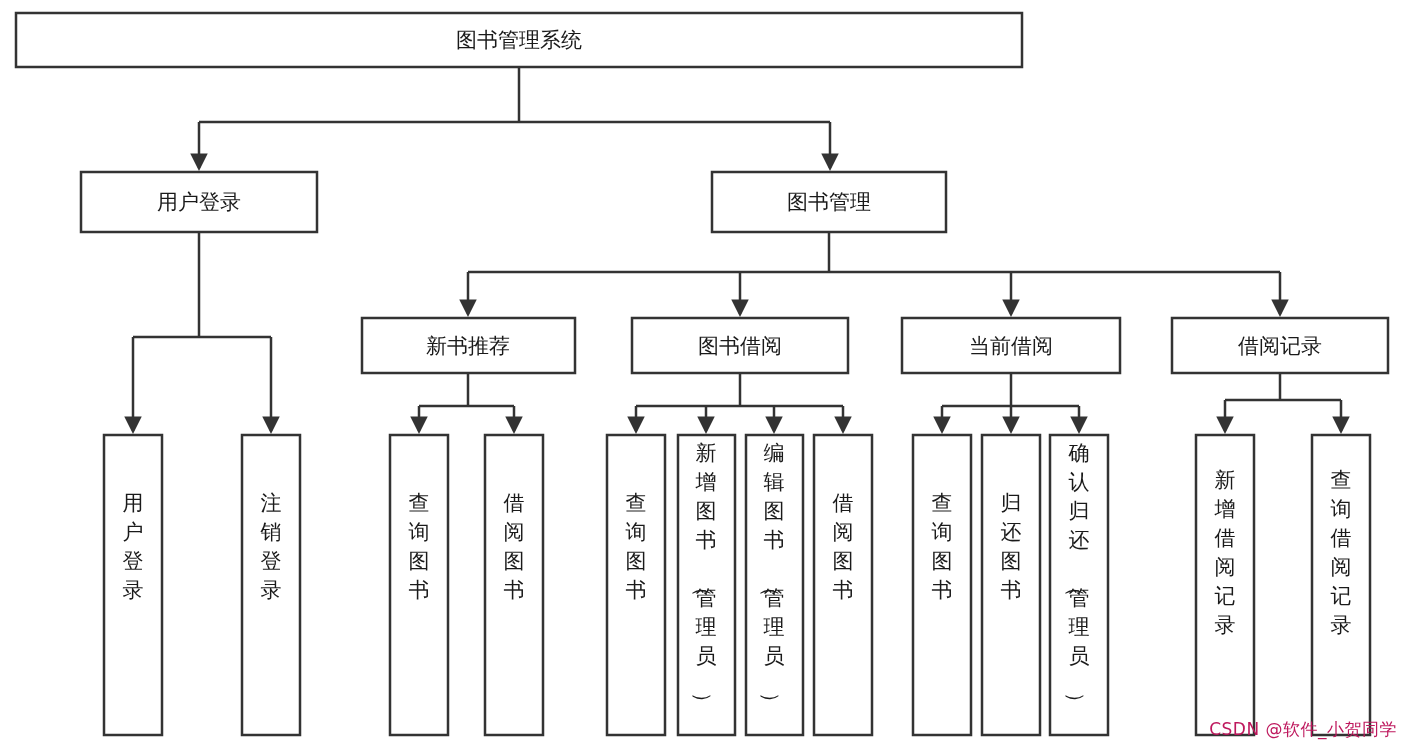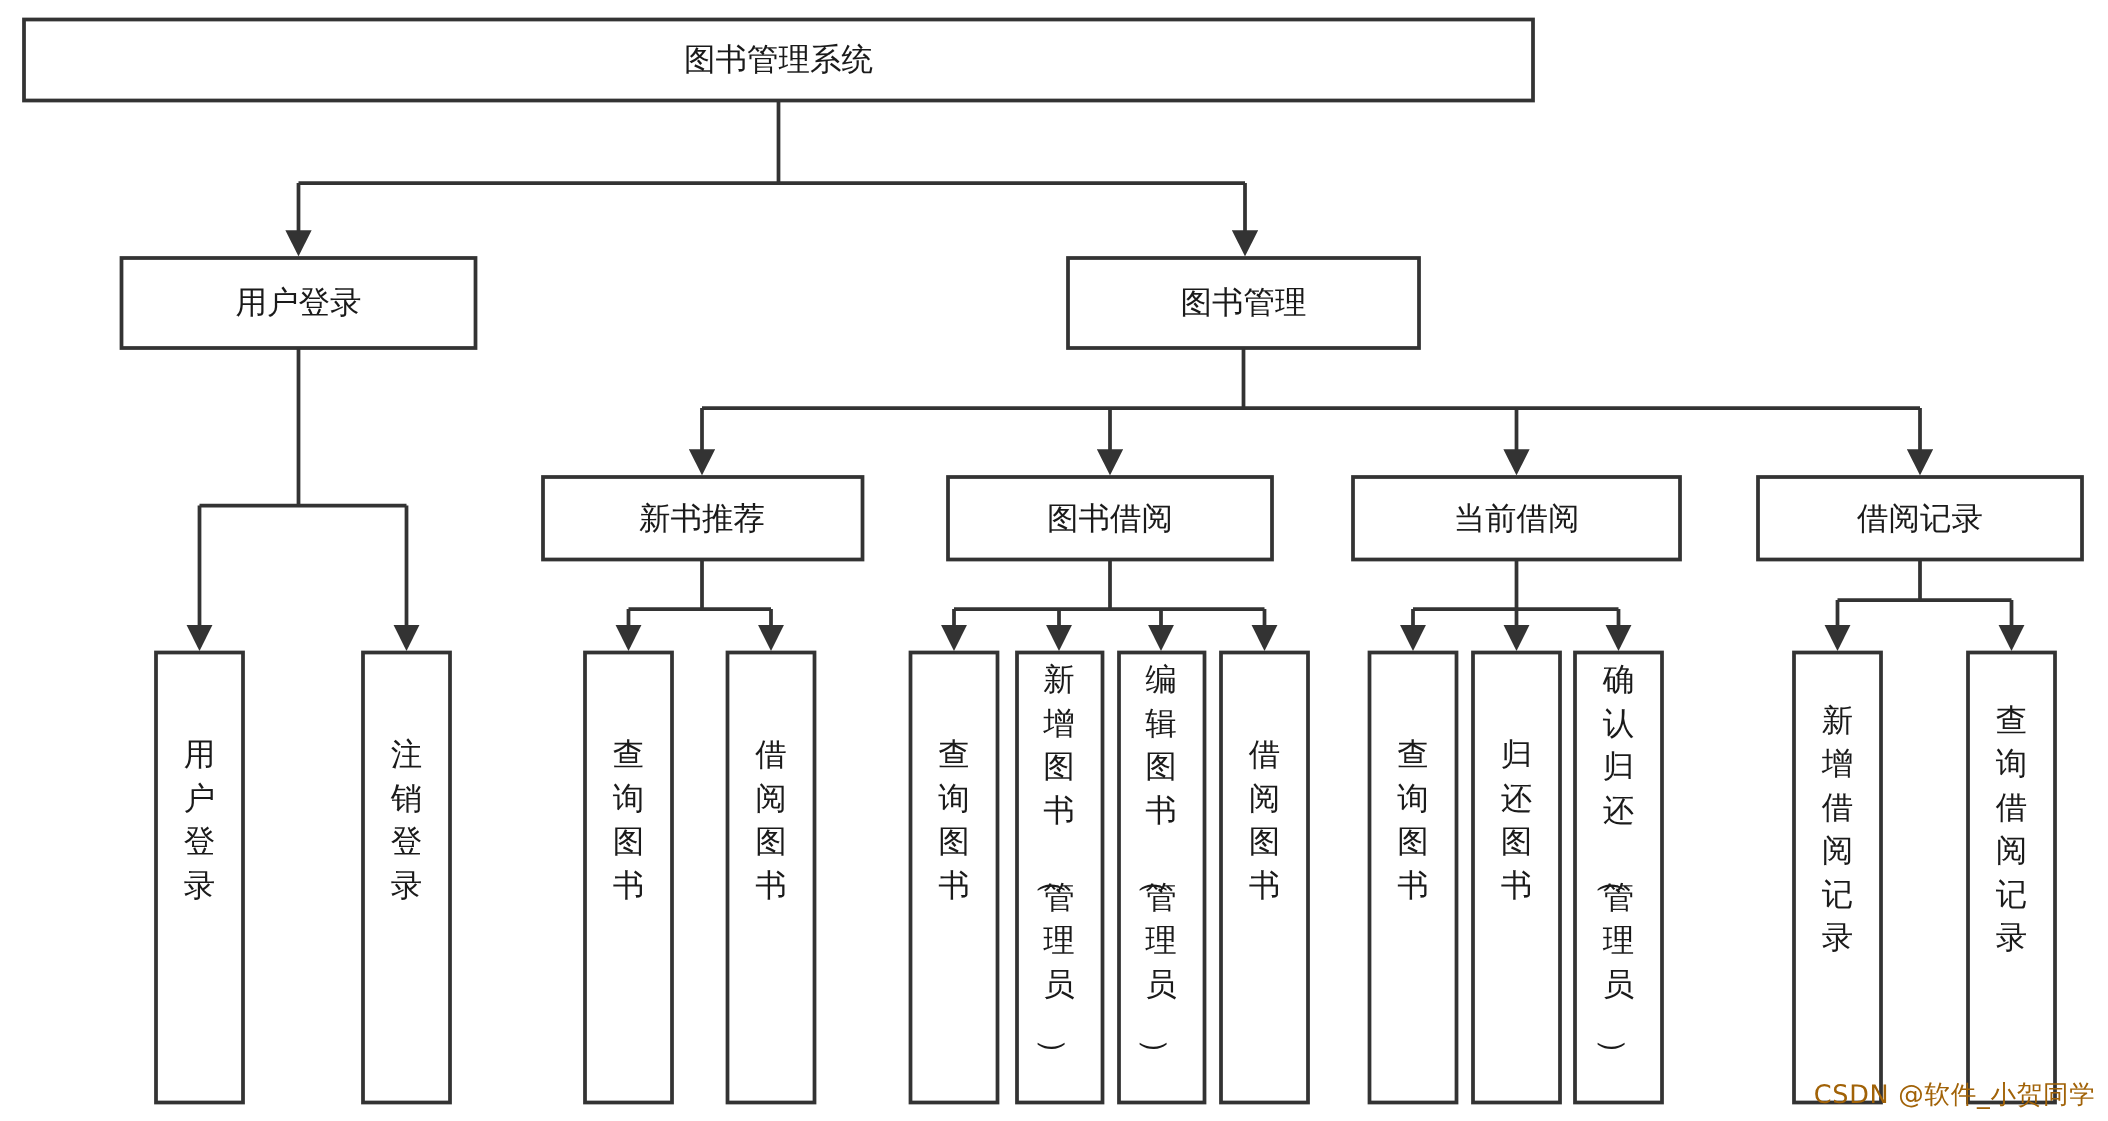--- a/index.html
+++ b/index.html
@@ -16,21 +16,21 @@
     dominant-baseline:middle;
   }
   .vert-label{
     font-family:"DejaVu Sans","Liberation Sans",sans-serif;
     font-size:21px;fill:#1a1a1a;text-anchor:middle;
   }
   .edge{stroke:#333333;stroke-width:2.5;fill:none;}
   .watermark{
     position:absolute;right:8px;bottom:6px;
     font-family:"DejaVu Sans","Liberation Sans",sans-serif;
-    font-size:17px;color:#a16207;white-space:nowrap;
+    font-size:17px;color:#be185d;white-space:nowrap;
     letter-spacing:0.5px;pointer-events:none;
   }
 </style>
 </head>
 <body>
 
 <svg id="diagram" viewBox="0 0 1405 747">
   <defs>
     <marker id="arrow" viewBox="0 0 12 12" refX="10" refY="6" markerWidth="7" markerHeight="7" orient="auto-start-reverse">
       <path d="M 0 0 L 12 6 L 0 12 z" fill="#333333"></path>

